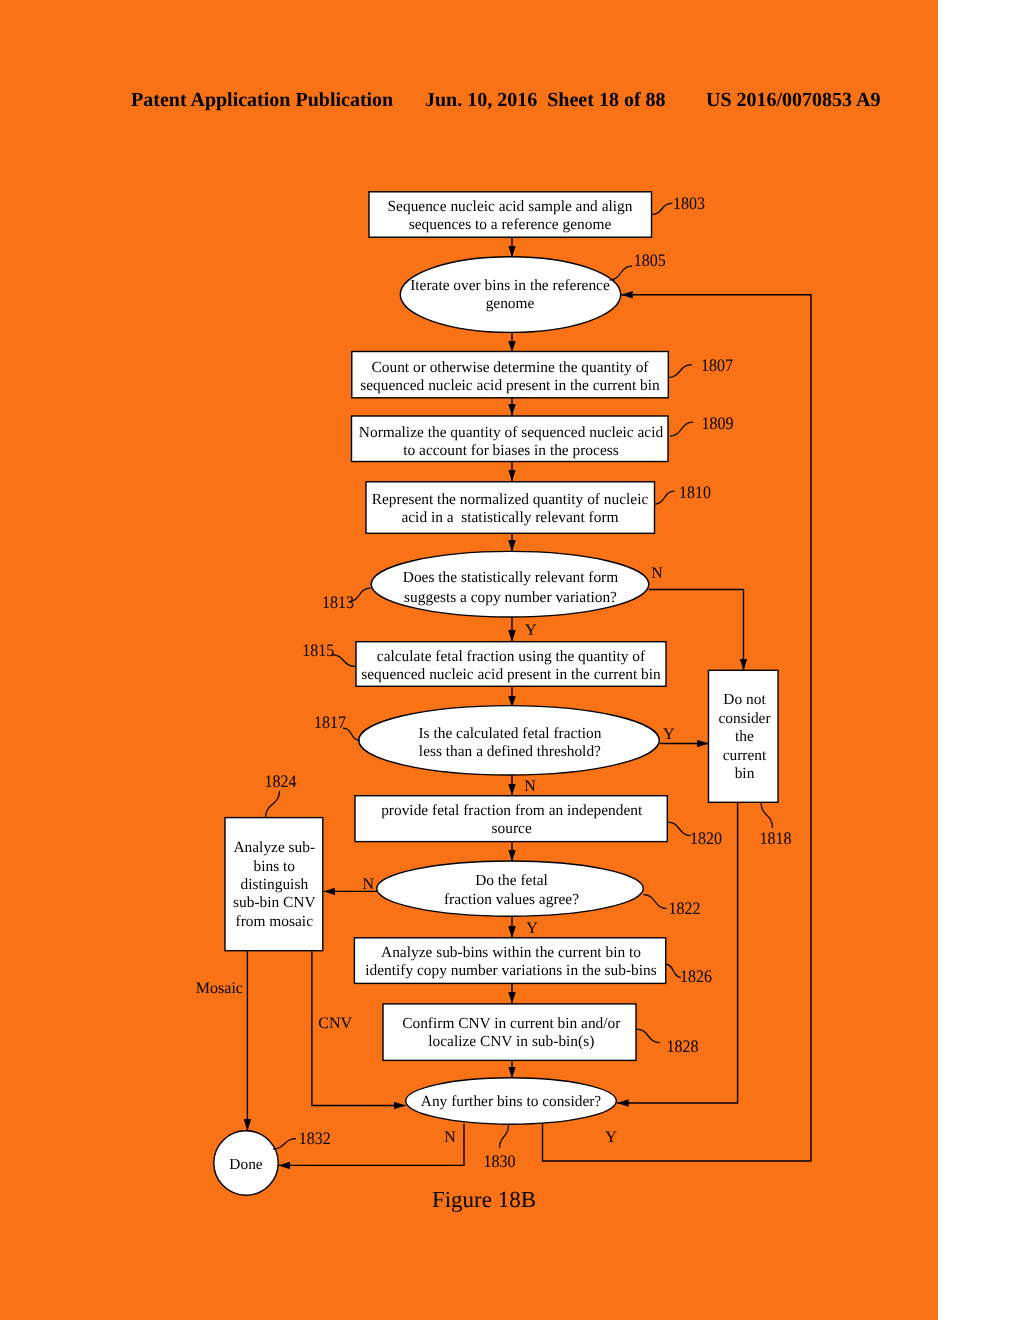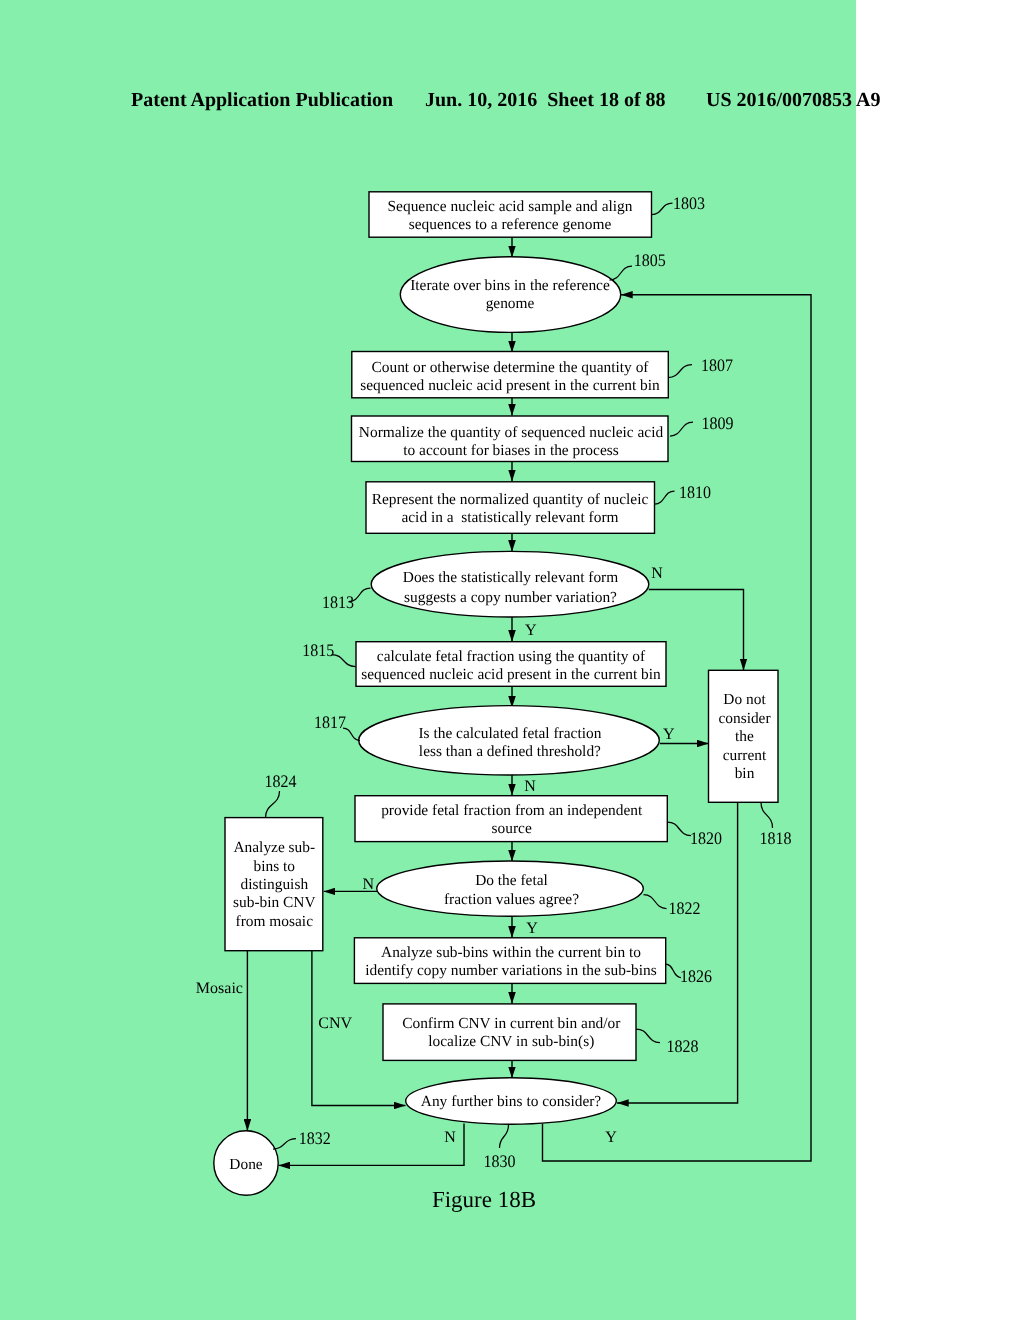--- a/index.html
+++ b/index.html
@@ -1,19 +1,19 @@
 <!DOCTYPE html>
 <html><head>
 <meta charset="utf-8">
 <title>Patent Application Publication</title>
 <style>
   html,body{margin:0;padding:0;background:#ffffff;}
   body{width:1024px;height:1320px;overflow:hidden;font-family:"Liberation Serif",serif;color:#000;
        text-rendering:geometricPrecision;}
-  #page{position:relative;width:856px;height:1320px;background:#86efac;}
+  #page{position:relative;width:938px;height:1320px;background:#f97316;}
   .hdr{position:absolute;top:90px;font-weight:bold;font-size:20px;white-space:pre;line-height:20px;}
   #hdr-left{left:131px;}
   #hdr-mid{left:425px;}
   #hdr-right{left:706px;}
   #diagram{position:absolute;left:0;top:0;}
   text{fill:#000;font-family:"Liberation Serif",serif;}
   .nt{font-size:15.4px;text-anchor:middle;}
   .ref{font-size:17.6px;text-anchor:start;}
   .lbl{font-size:16px;text-anchor:middle;}
   .fig{font-size:23px;text-anchor:middle;}

